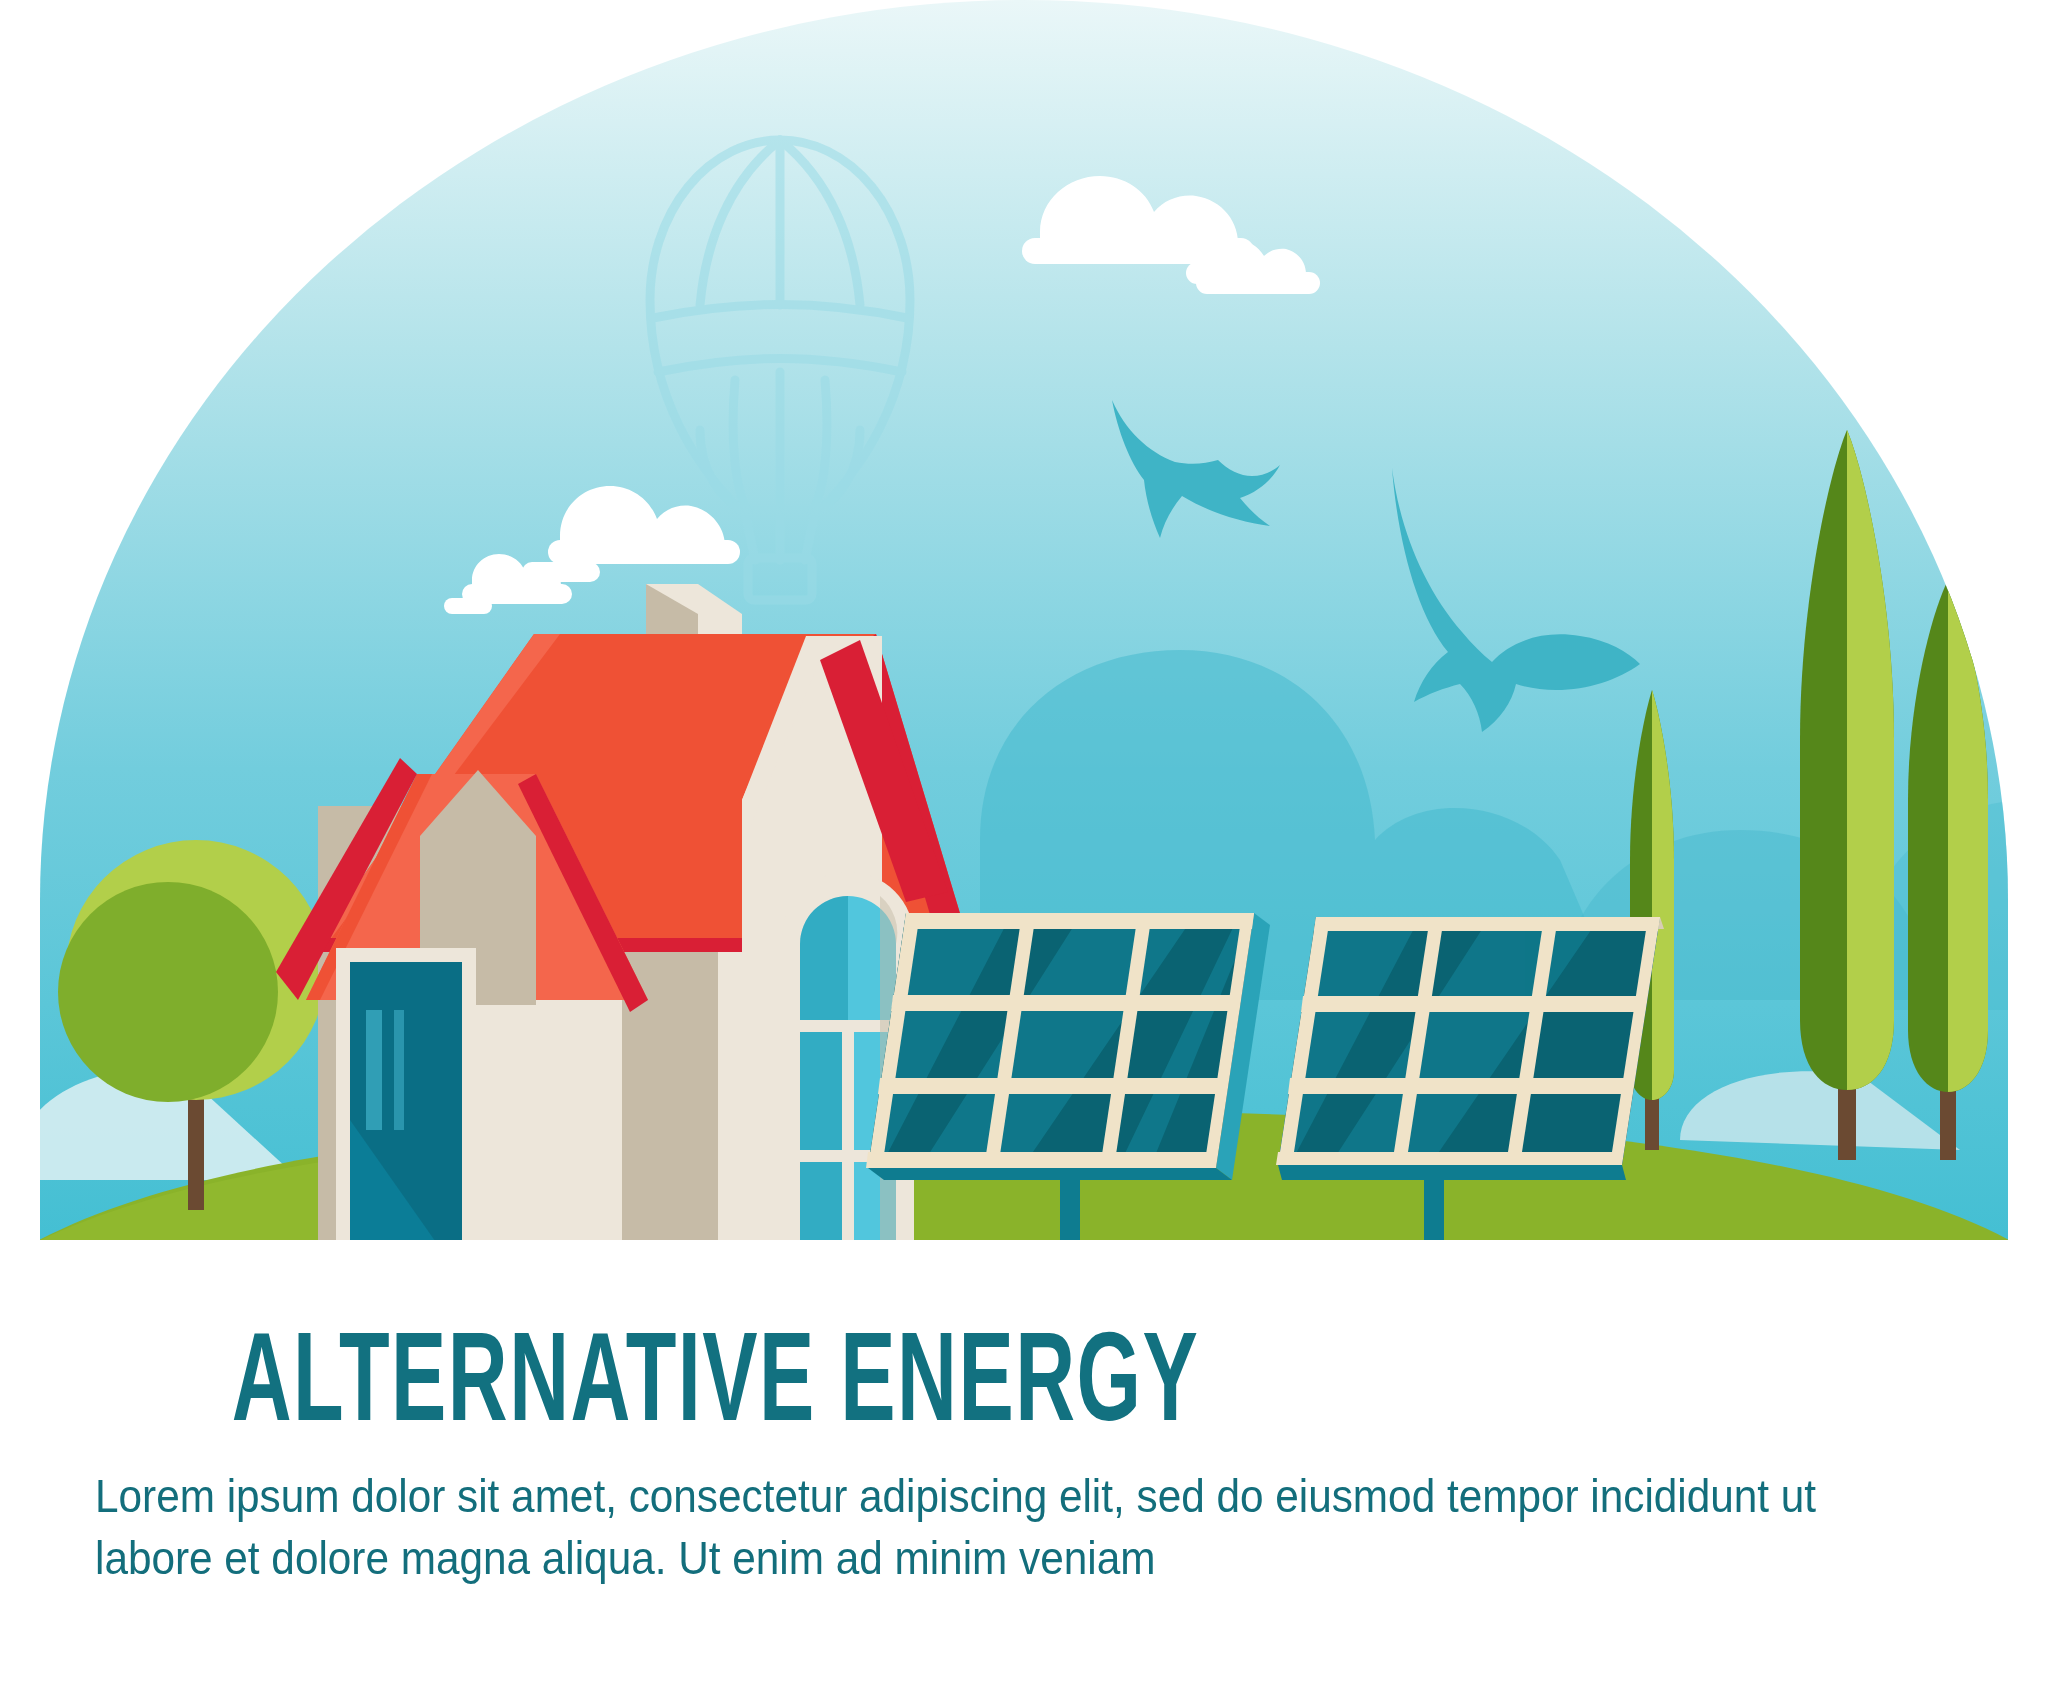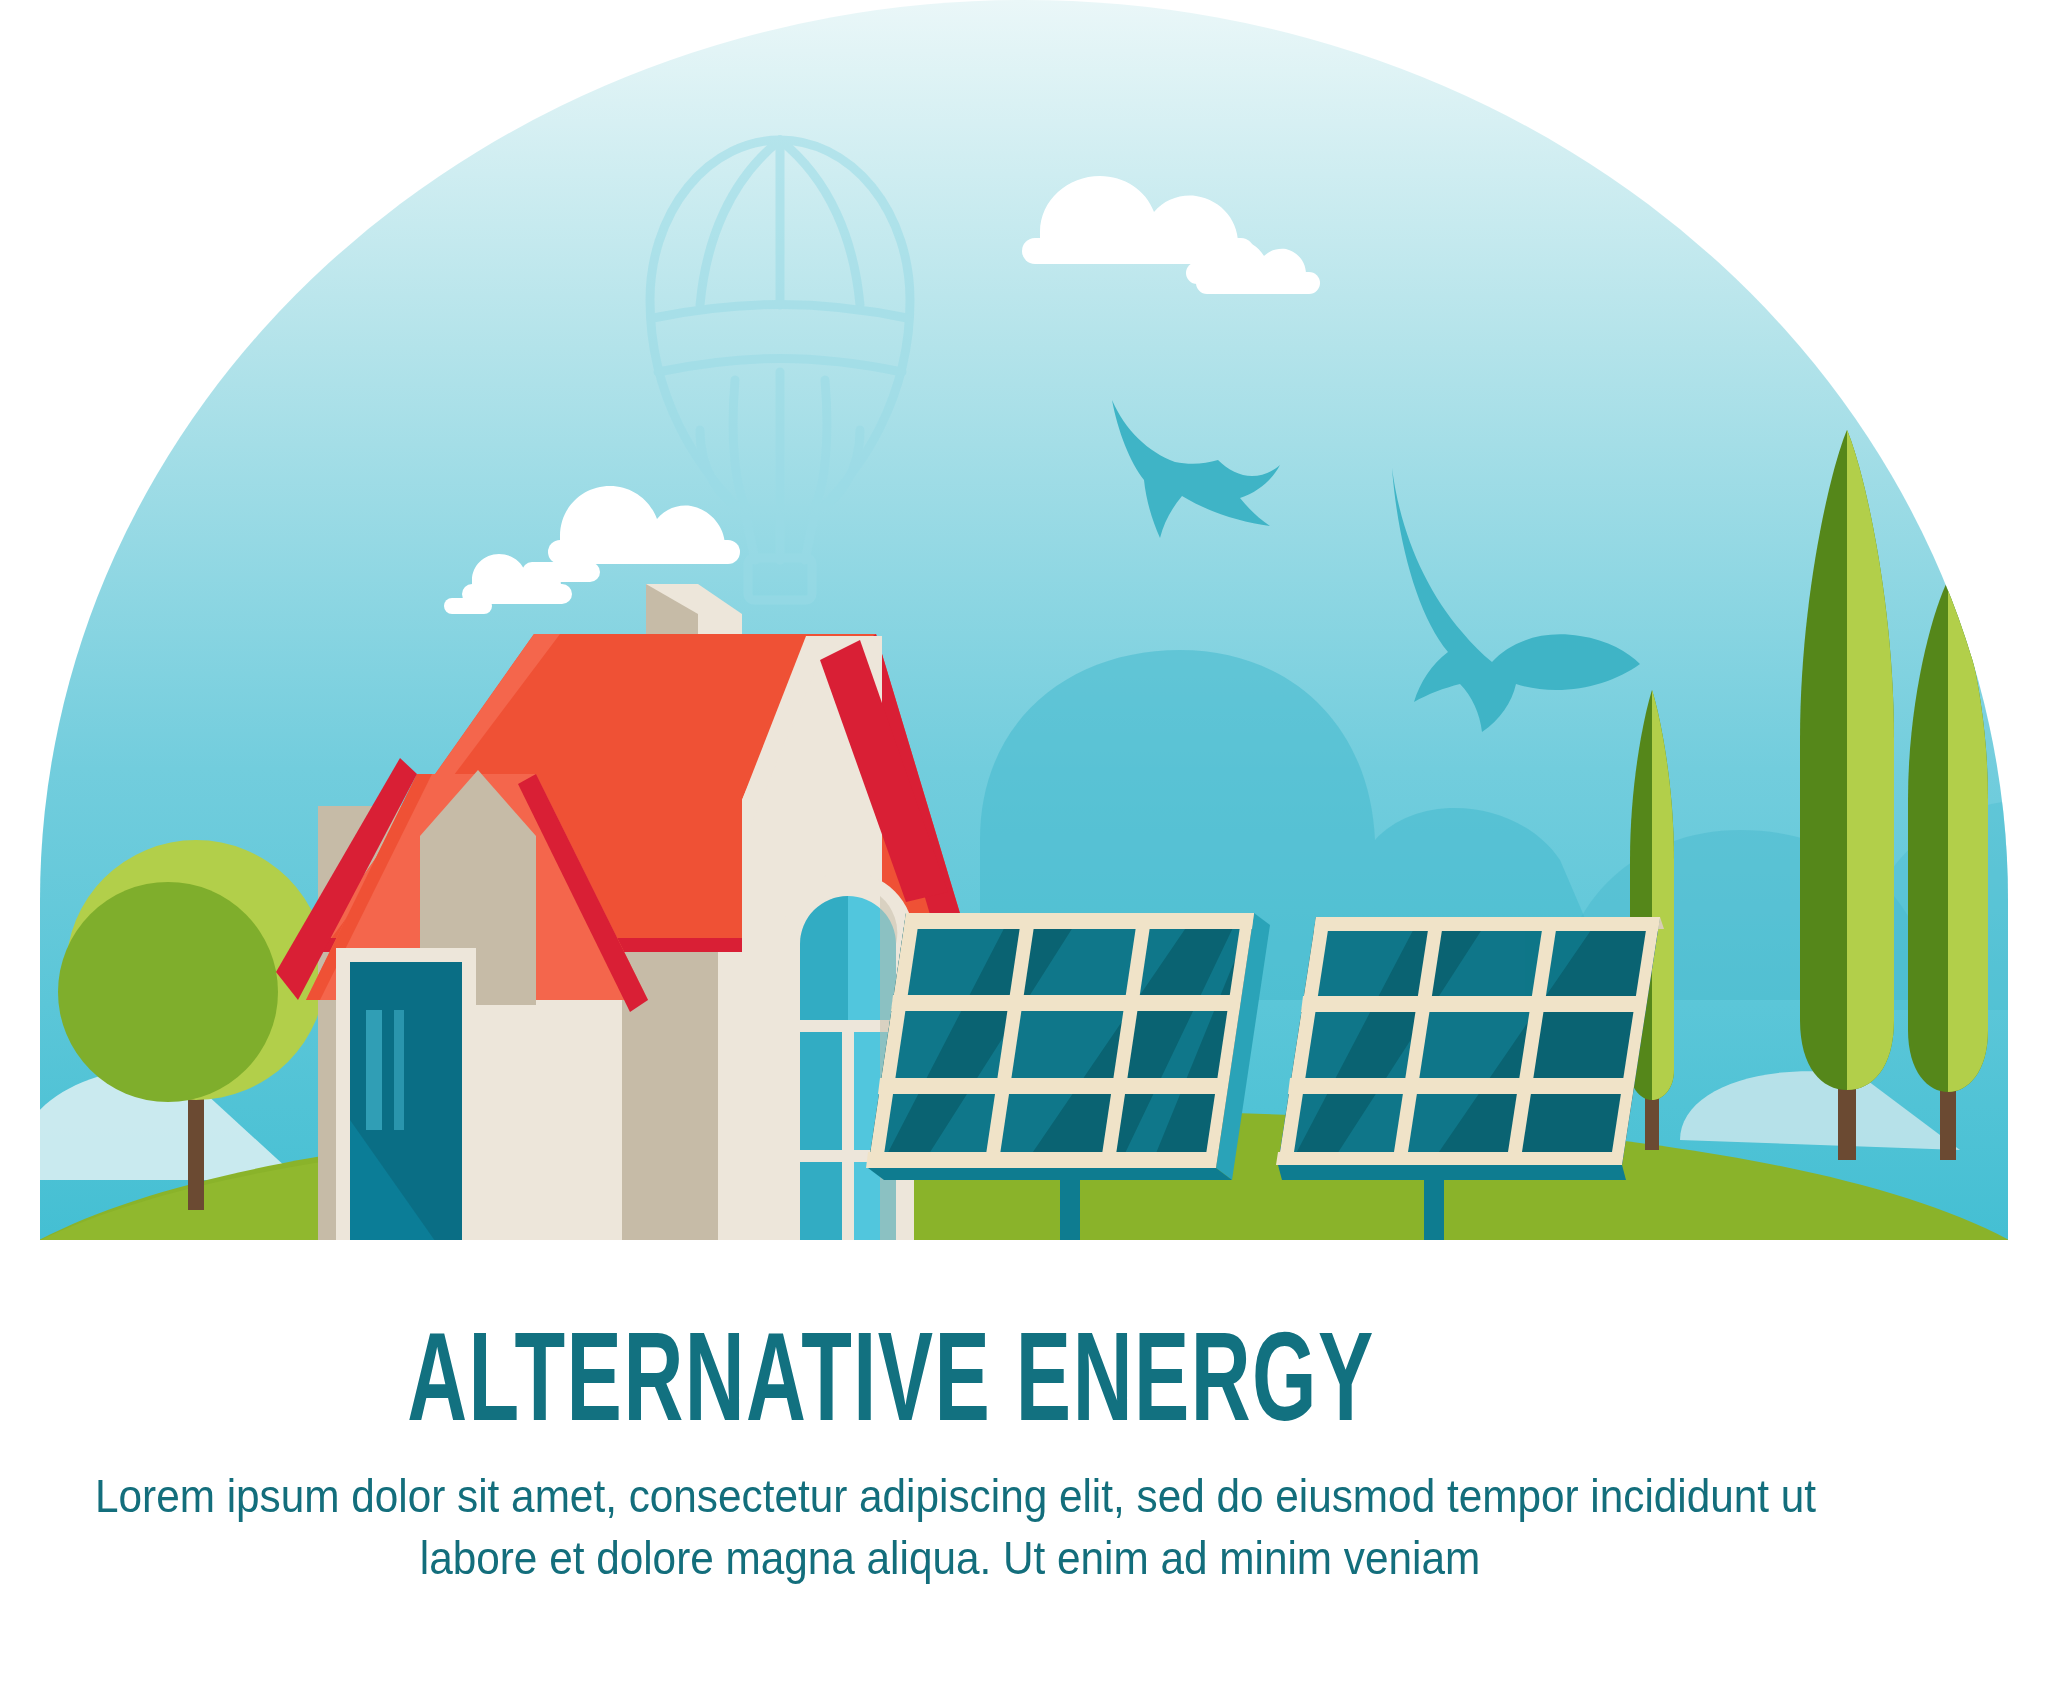--- a/index.html
+++ b/index.html
@@ -27,21 +27,21 @@
   #scene svg {
     display: block;
     width: 2048px;
     height: 1290px;
   }
   .caption-block {
     position: absolute;
     left: 0;
     top: 1290px;
     width: 1782px;
-    text-align: center;
+    text-align: left;
   }
   .headline {
     font-family: "Liberation Sans Narrow", "Liberation Sans", sans-serif;
     font-size: 112px;
     line-height: 1.0;
     font-weight: 700;
     color: #127180;
     letter-spacing: 2px;
     transform: scaleX(0.74) scaleY(1.12);
     transform-origin: center top;

